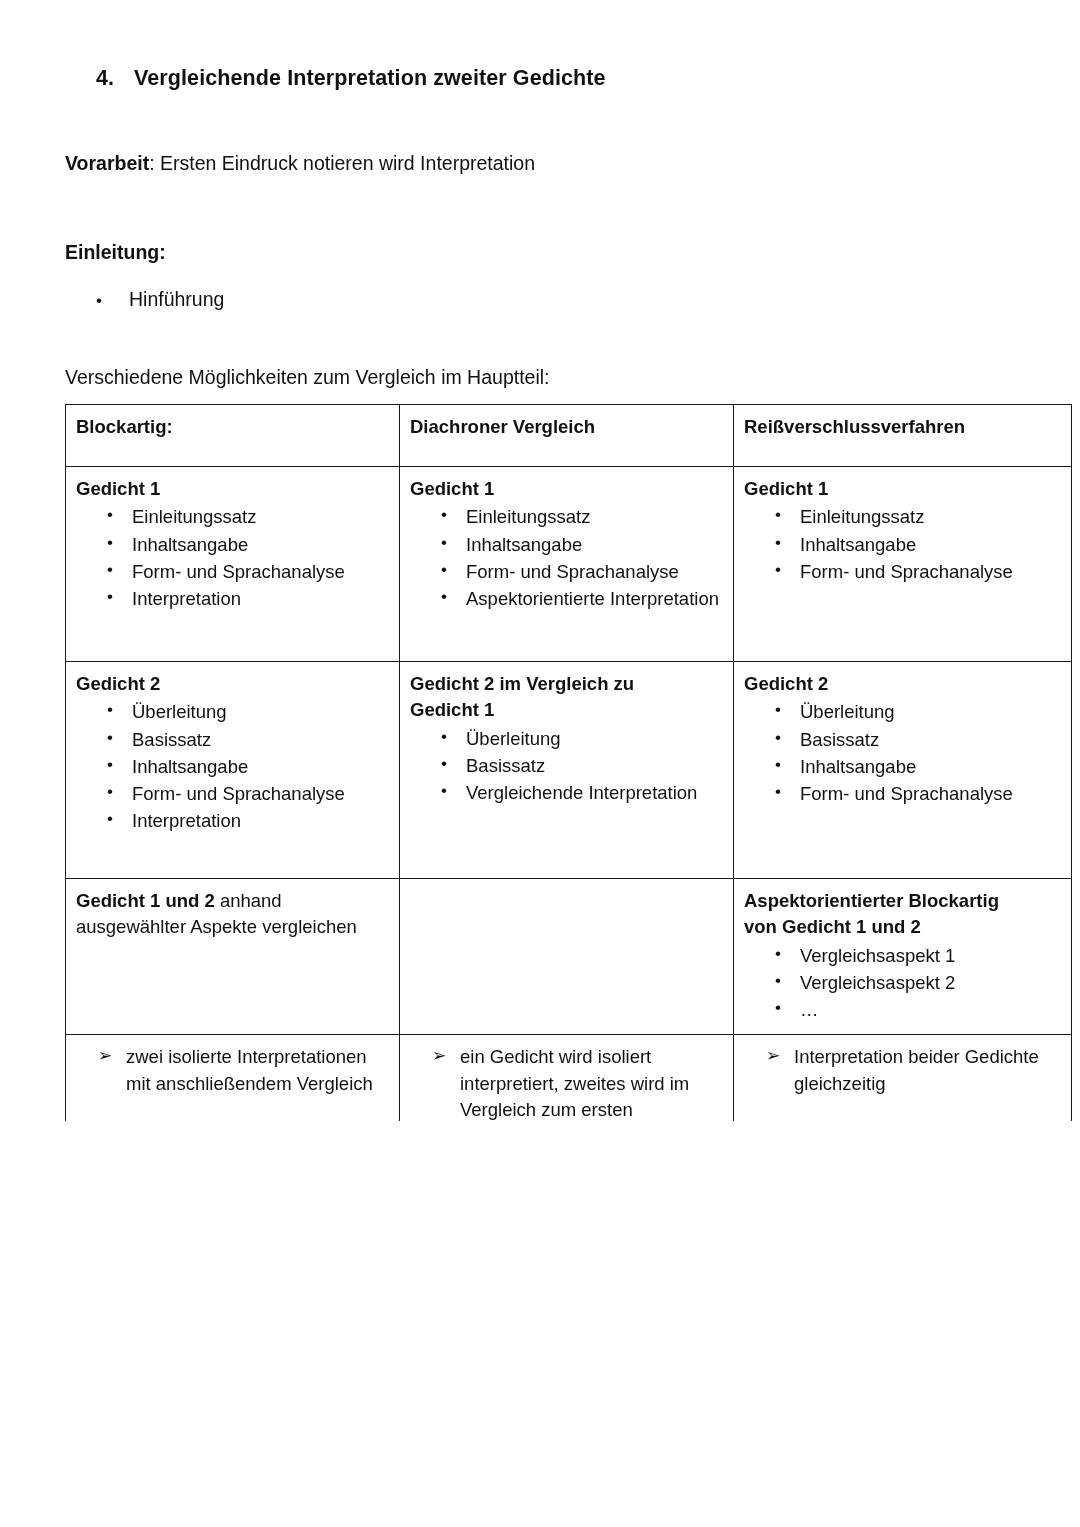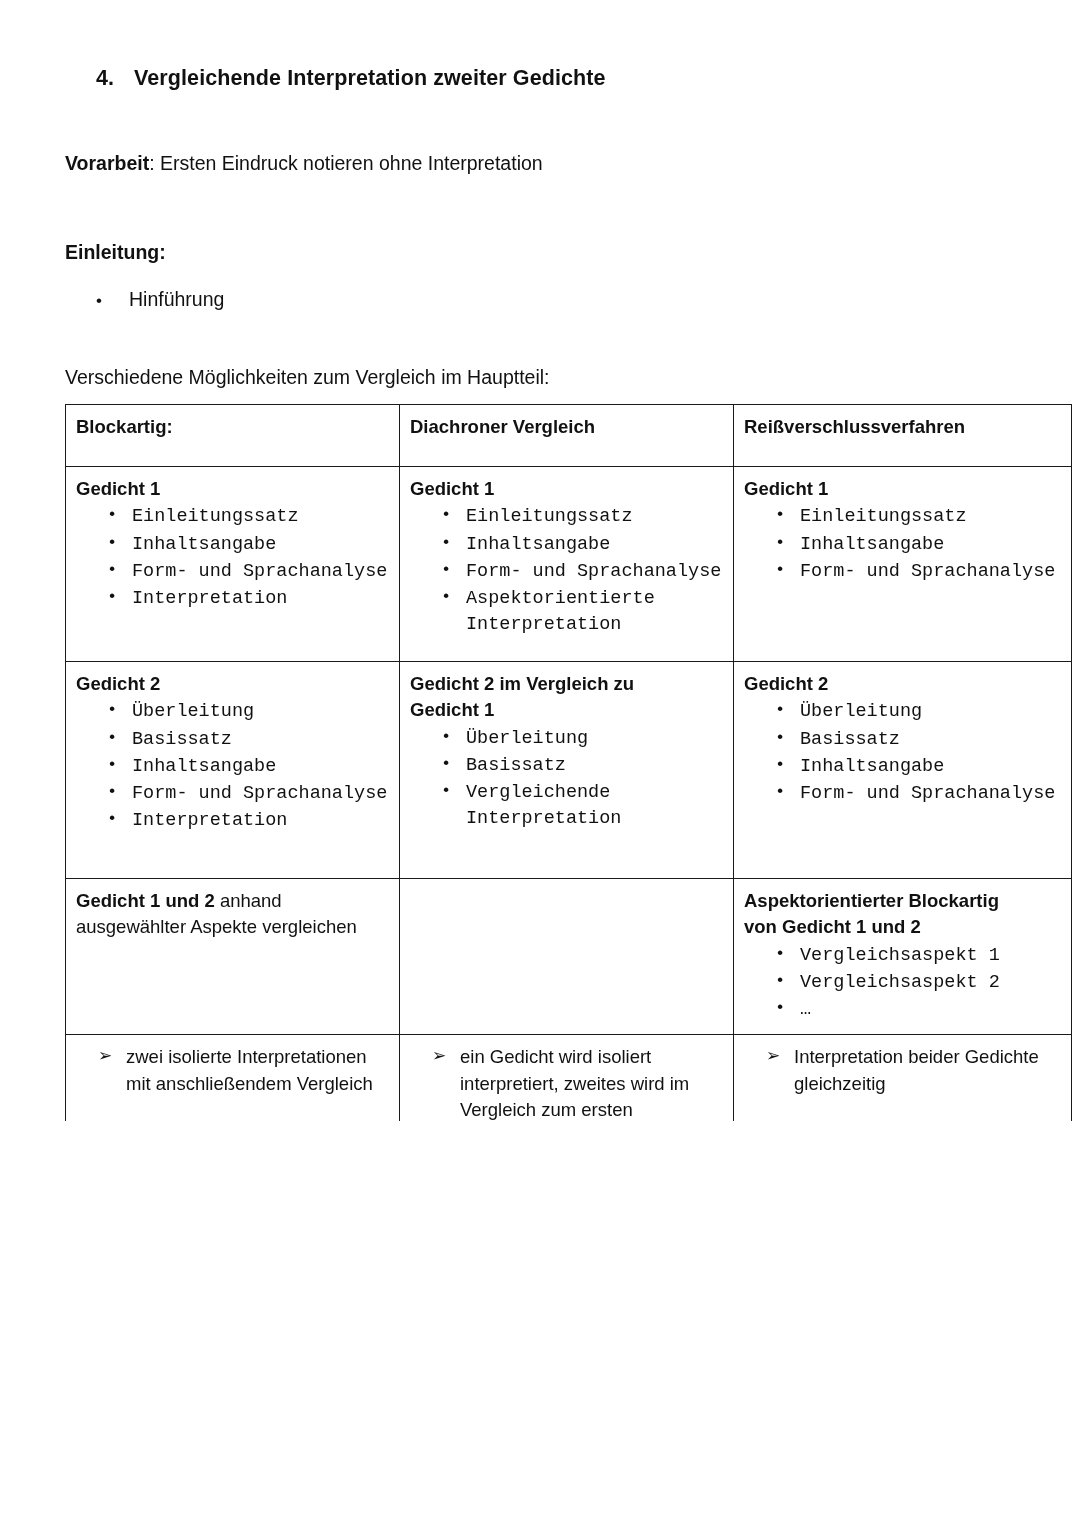--- a/index.html
+++ b/index.html
@@ -91,21 +91,20 @@
   .cell-title {
     font-weight: bold;
     display: block;
   }
   .cell-title .reg { font-weight: normal; }
 
   ul.dots {
     list-style: none;
     margin: 2px 0 0 0;
     padding: 0;
-    font-family: Liberation Mono, monospace;
   }
   ul.dots li {
     position: relative;
     padding-left: 56px;
     margin: 0 0 1px 0;
   }
   ul.dots li::before {
     content: "\2022";
     position: absolute;
     left: 31px;
@@ -173,21 +172,21 @@
 </head>
 <body>
 
 <div class="page">
 
   <div class="doc-heading">
     <span class="num">4.</span><span>Vergleichende Interpretation zweiter Gedichte</span>
   </div>
 
   <div class="para para-vorarbeit">
-    <b>Vorarbeit</b><span>: Ersten Eindruck notieren ohne Interpretation</span>
+    <b>Vorarbeit</b><span>: Ersten Eindruck notieren wird Interpretation</span>
   </div>
 
   <div class="para para-einleitung">Einleitung:</div>
   <div class="intro-bullet">
     <span class="bdot">•</span>
     <span>Hinführung</span>
   </div>
 
   <div class="para para-moeglichkeiten">Verschiedene Möglichkeiten zum Vergleich im Hauptteil:</div>
 

